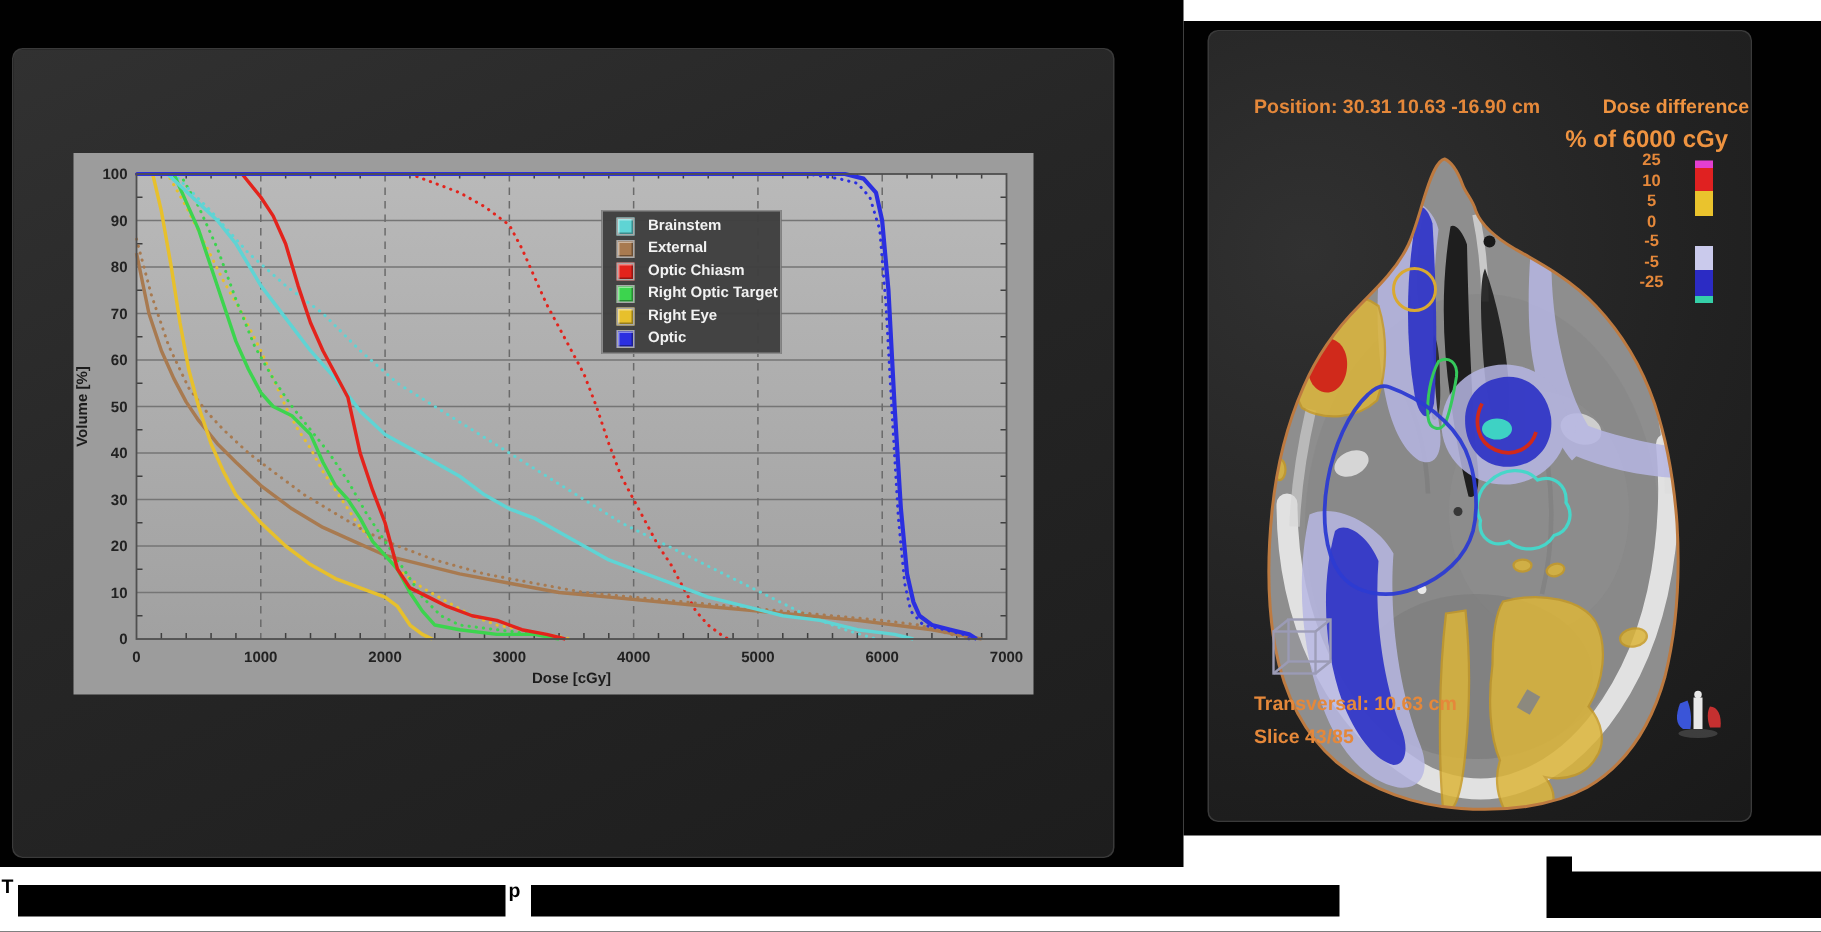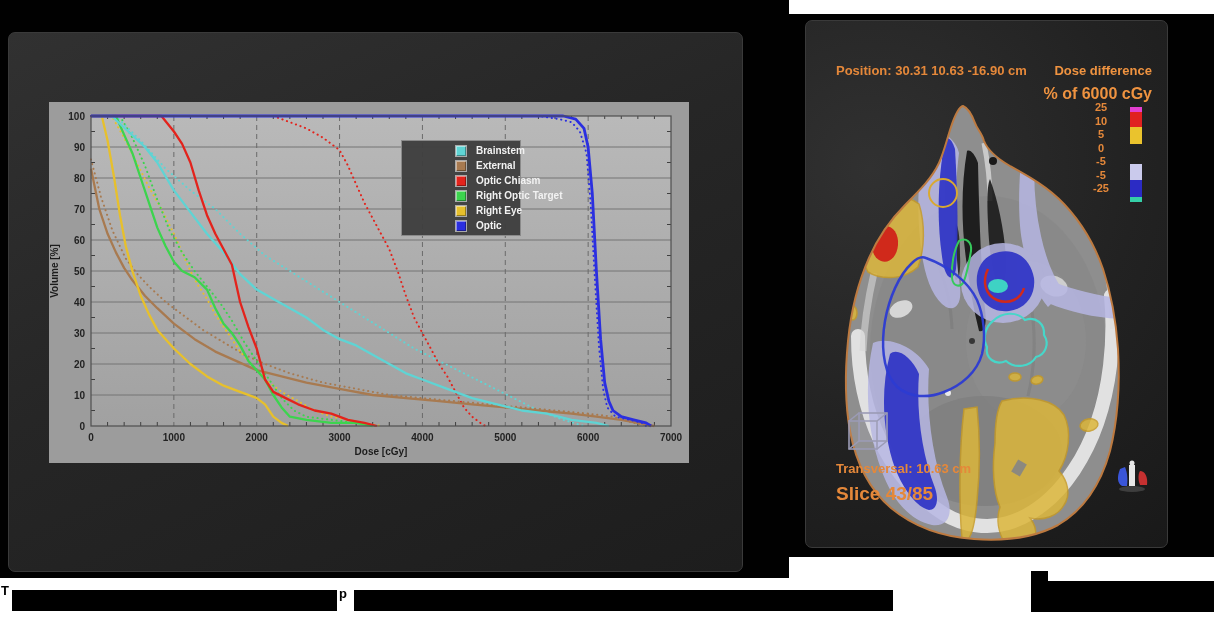--- a/index.html
+++ b/index.html
@@ -11,34 +11,34 @@
   .panel{position:absolute;border-radius:7px;overflow:hidden;}
   #dvh-panel{left:8px;top:32px;width:733px;height:538px;
      background:linear-gradient(155deg,#313131 0%,#262626 45%,#1d1d1d 100%);
      border:1px solid #3a3a3a;}
   #chart{position:absolute;left:40px;top:69px;width:640px;height:361px;background:#9c9c9c;}
   #dvh-svg{position:absolute;left:0;top:0;}
   .tick-label{font:bold 10px "Liberation Sans",sans-serif;fill:#222222;}
   .axis-label{font:bold 10px "Liberation Sans",sans-serif;fill:#1c1c1c;}
   #legend{position:absolute;left:352px;top:38px;width:118px;
      background:rgba(62,62,62,.96);border:1px solid #8a8a8a;padding:2px 0;}
-  .legend-row{display:flex;align-items:center;gap:9px;height:15px;padding:0 0 0 9px;margin-left:44px;}
+  .legend-row{display:flex;align-items:center;gap:9px;height:15px;padding:0 0 0 9px;}
   .legend-swatch{width:10px;height:10px;flex:0 0 10px;border:1px solid #a9a9a9;
      box-shadow:inset 1px 1px 0 rgba(255,255,255,.45), inset -1px -1px 0 rgba(0,0,0,.35);}
   .legend-label{color:#f2f2f2;font:bold 10px "Liberation Sans",sans-serif;white-space:nowrap;}
   #ct-panel{left:805px;top:20px;width:361px;height:526px;
      background:radial-gradient(circle at 18% 28%, #313131 0%, #222222 55%, #191919 100%);
      border:1px solid #3a3a3a;}
   #ct-svg{position:absolute;left:-10px;top:-10px;}
   .orange{position:absolute;color:#e5883a;font-weight:bold;white-space:nowrap;}
   #pos-label{left:30px;top:42px;font-size:13px;}
-  #dd-title{right:15px;top:42px;font-size:13px;color:#ef9340;}
+  #dd-title{right:1px;top:42px;font-size:13px;color:#ef9340;}
   #dd-sub{right:15px;top:64px;font-size:16px;color:#ef9340;}
   #trans-label{left:30px;top:440px;font-size:13px;text-align:right;}
-  #slice-label{left:30px;top:462px;font-size:19px;}
+  #slice-label{left:30px;top:462px;font-size:13px;}
   #scale-labels{position:absolute;left:270px;top:80px;width:50px;}
   .scale-label{height:13.5px;line-height:13.5px;text-align:center;color:#e5883a;
      font:bold 11px "Liberation Sans",sans-serif;}
   .scale-bar{position:absolute;width:12px;left:324px;}
   #scale-bar-pos{top:86px;height:37px;
      background:linear-gradient(#e33fd0 0%,#e33fd0 14%,#e02121 14%,#e02121 55%,#eac32d 55%,#eac32d 100%);}
   #scale-bar-neg{top:143px;height:38px;
      background:linear-gradient(#cacaec 0%,#cacaec 42%,#2b2bc4 42%,#2b2bc4 88%,#35cfa8 88%,#35cfa8 100%);}
   .capbar{position:absolute;background:#000000;}
   #capbar-la{left:12px;top:590px;width:325px;height:21px;}

